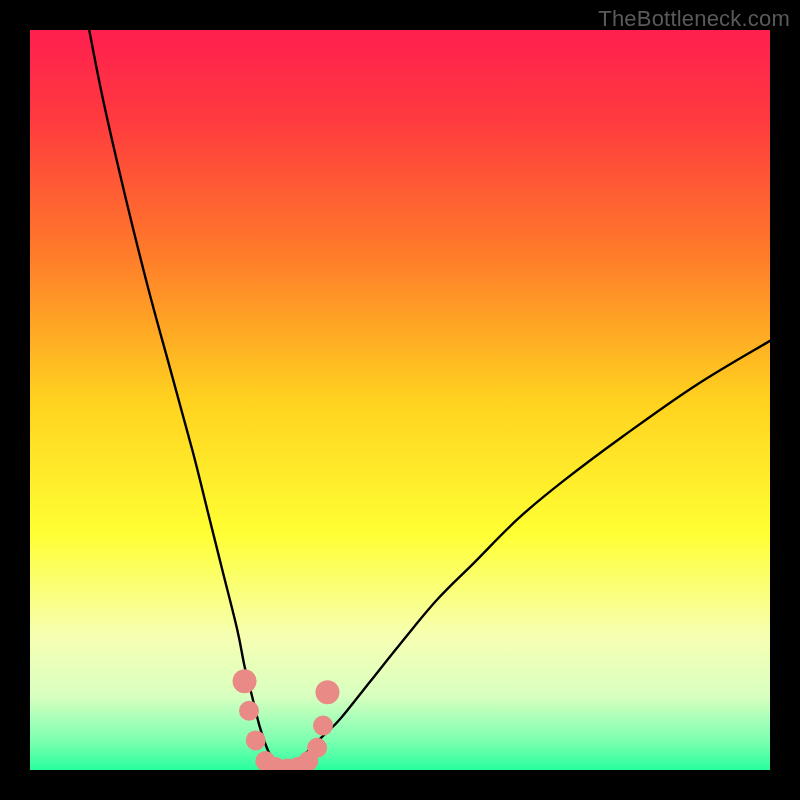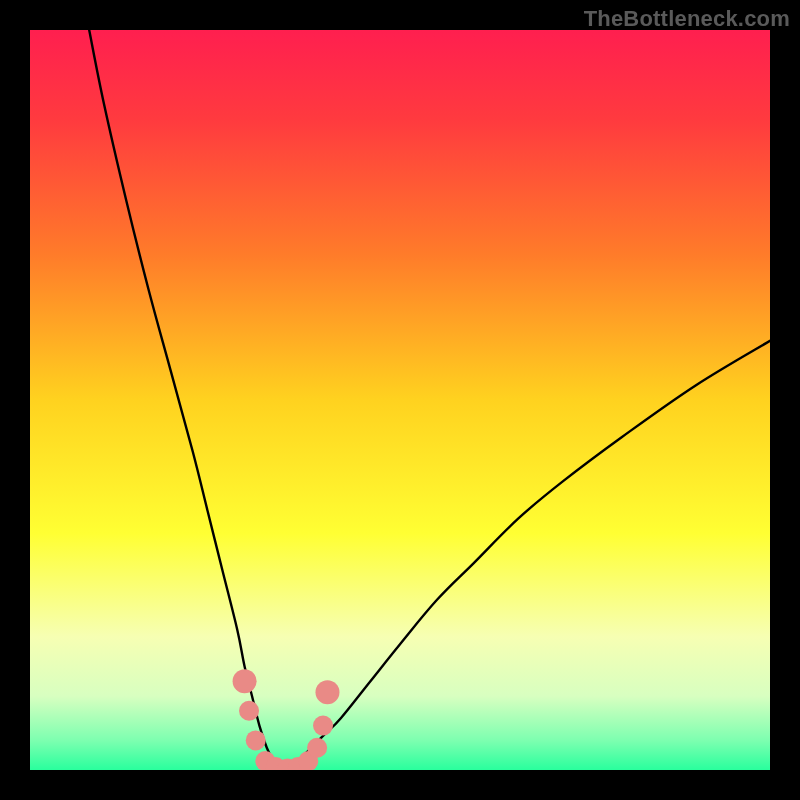--- a/index.html
+++ b/index.html
@@ -25,21 +25,21 @@
     width: 740px;
     height: 740px;
     overflow: hidden;
   }
   .watermark {
     position: absolute;
     top: 6px;
     right: 10px;
     color: #5a5a5a;
     font-size: 22px;
-    font-weight: 700;
+    font-weight: 400;
     letter-spacing: 0.2px;
     z-index: 40;
   }
   svg { display: block; }
 </style>
 </head>
 <body>
 
 <div class="frame">
   <div class="watermark">TheBottleneck.com</div>

